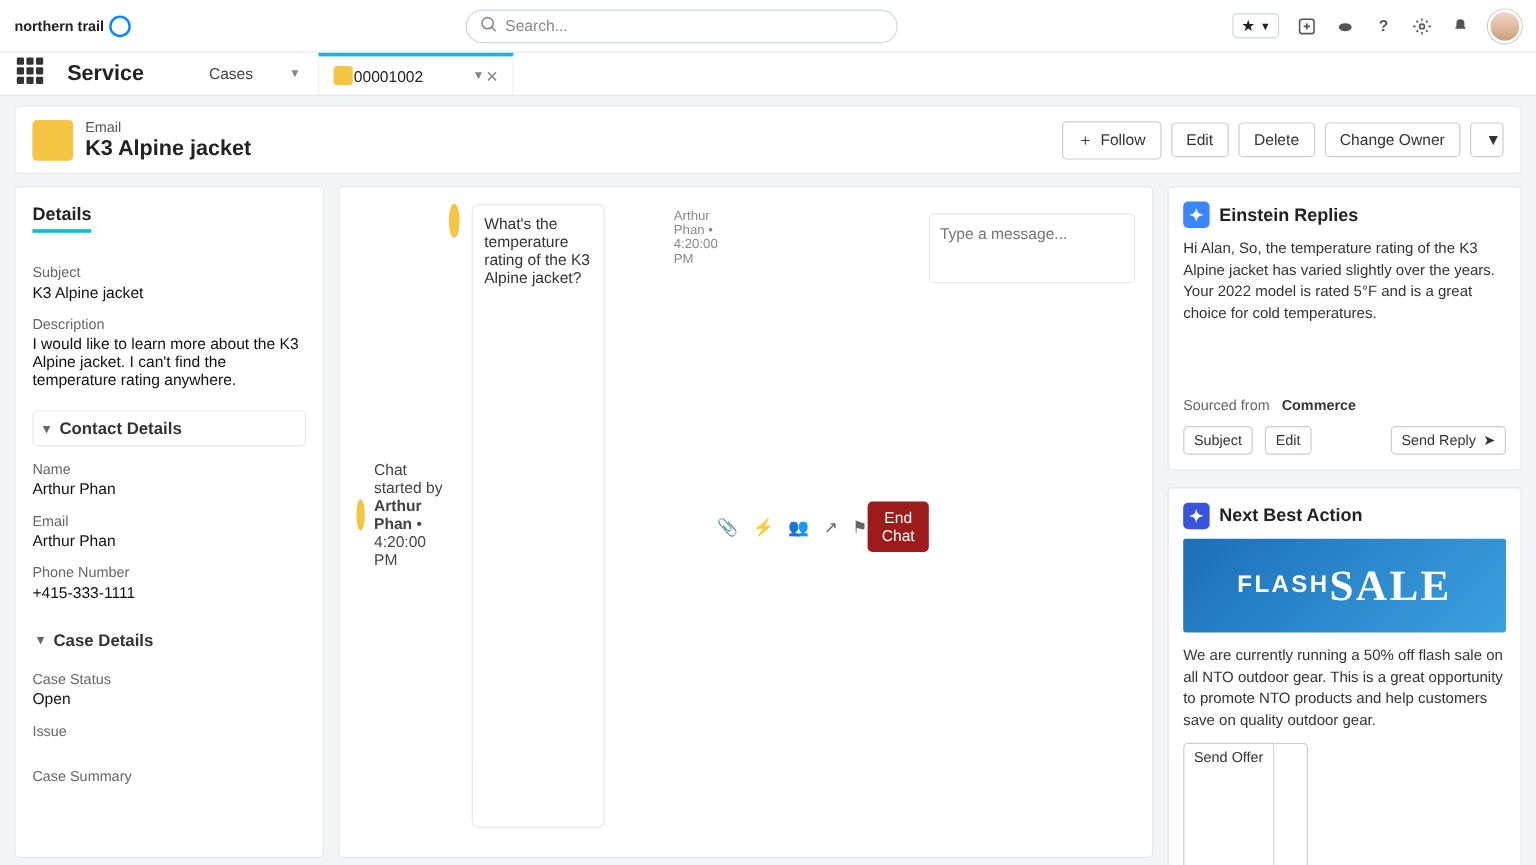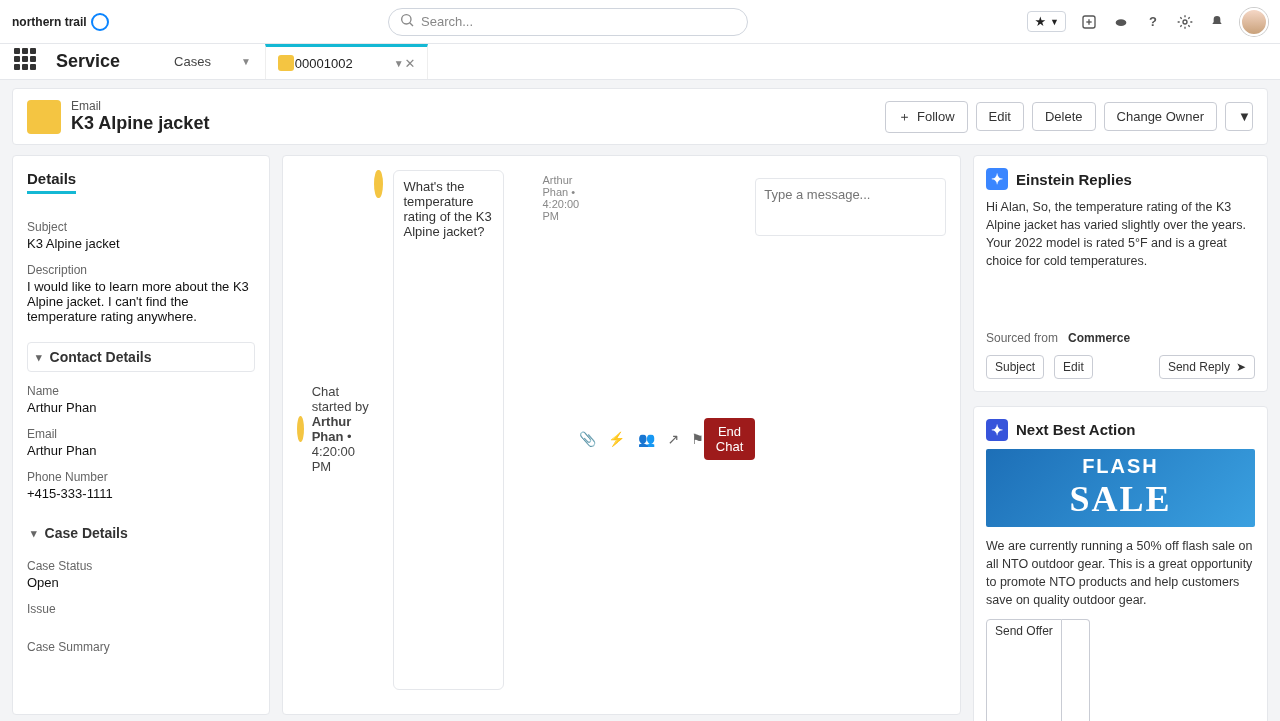--- a/index.html
+++ b/index.html
@@ -58,39 +58,39 @@
 .section-hd .chev { font-size:11px;color:#666;}
 .section-hd.boxed { border:1px solid #e5e7eb; padding:6px 8px;}
 
 
 .chat-card { padding:14px; display:flex; flex-direction:row; height: 560px;}
 .chat-start { display:flex; align-items:center; justify-content:center; gap:8px; font-size:13px; color:#444; margin: 6px 0 18px 0;}
 .chat-start .av { width:26px;height:26px;border-radius:50%;background:#f4c542;}
 .msg { display:flex; gap:10px; margin-bottom:10px;}
 .msg .av { width:28px;height:28px;border-radius:50%;background:#f4c542;}
 .bubble { background:#fff; border:1px solid #e5e7eb; border-radius:6px; padding:8px 10px; font-size:13px; color:#333;}
-.meta { font-size:11px; color:#888; margin-top:4px; margin-left:38px;}
+.meta { font-size:11px; color:#888; margin-top:4px; margin-left:57px;}
 .chat-fill { flex:1;}
 .toolbar { display:flex; align-items:center; justify-content:space-between; margin-top:8px;}
 .toolbar .tools { display:flex; gap:12px;}
 .tool { color:#666; cursor:pointer; font-size:14px;}
 .endchat { background:#9e1b1b; color:#fff; border:none; border-radius:4px; padding:6px 12px; font-size:13px; cursor:pointer;}
 .compose { margin-top:8px; width:100%; height:58px; border:1px solid #e5e7eb; border-radius:4px; padding:8px; font-size:13px; resize:none; color:#333;}
 
 
 .einstein-card { padding:12px; }
 .einstein-hd { display:flex; align-items:center; gap:8px; font-weight:700; font-size:15px; margin-bottom:8px;}
 .ein-ic { width:22px;height:22px;border-radius:4px;background:#3a86ff;color:#fff;display:flex;align-items:center;justify-content:center;font-size:14px;}
 .ein-body { font-size:12.5px; color:#333; line-height:1.45; margin-bottom:60px;}
 .sourced { font-size:12px; color:#666; margin-bottom:10px;}
 .sourced b { color:#333;}
 .ein-actions { display:flex; gap:10px; align-items:center;}
 .ein-actions .spacer { flex:1;}
 .nba-card { padding:12px; margin-top:14px;}
-.flash { height:78px; background:linear-gradient(135deg,#1d6fb7,#3aa0e0); color:#fff; display:flex; flex-direction:column; align-items:center; justify-content:center; border-radius:2px; margin-bottom:10px; letter-spacing:2px;}
+.flash { height:78px; background:linear-gradient(135deg,#1d6fb7,#3aa0e0); color:#fff; display:flex; flex-direction:row; align-items:center; justify-content:center; border-radius:2px; margin-bottom:10px; letter-spacing:2px;}
 .flash .l1{font-size:20px;font-weight:700;}
 .flash .l2{font-size:36px;font-weight:800;font-family:Liberation Serif, serif;}
 .nba-body { font-size:12.5px; color:#333; line-height:1.45; margin-bottom:10px;}
 .sendgroup { display:flex;}
 .sendgroup .btn.caretbtn{border-left:none;border-top-left-radius:0;border-bottom-left-radius:0;}
 .sendgroup .btn.main{border-top-right-radius:0;border-bottom-right-radius:0;}
 
 svg { width:16px;height:16px; }
 </style>
 </head>

